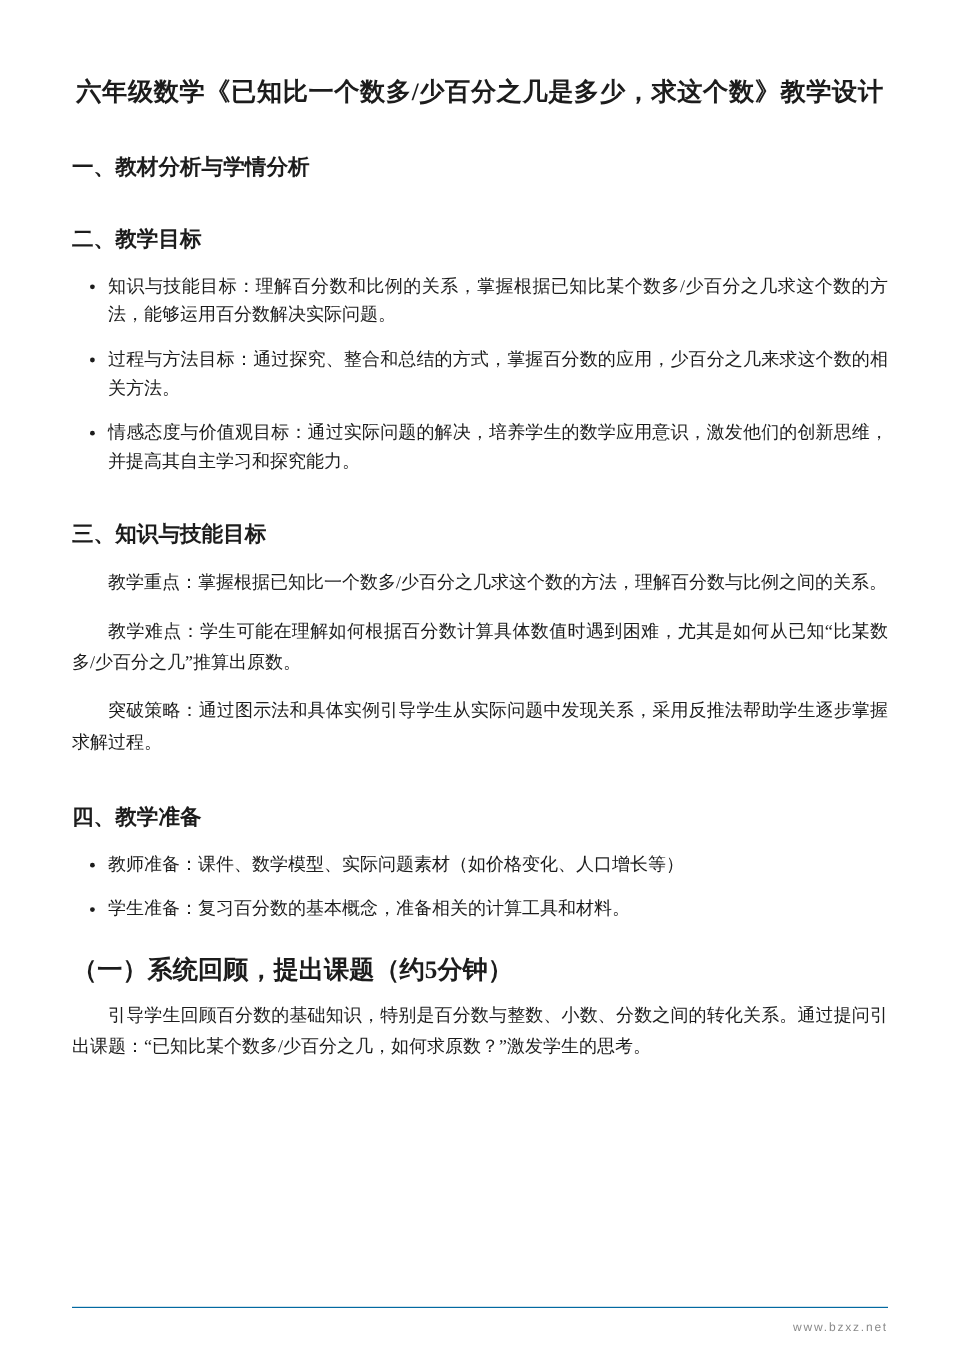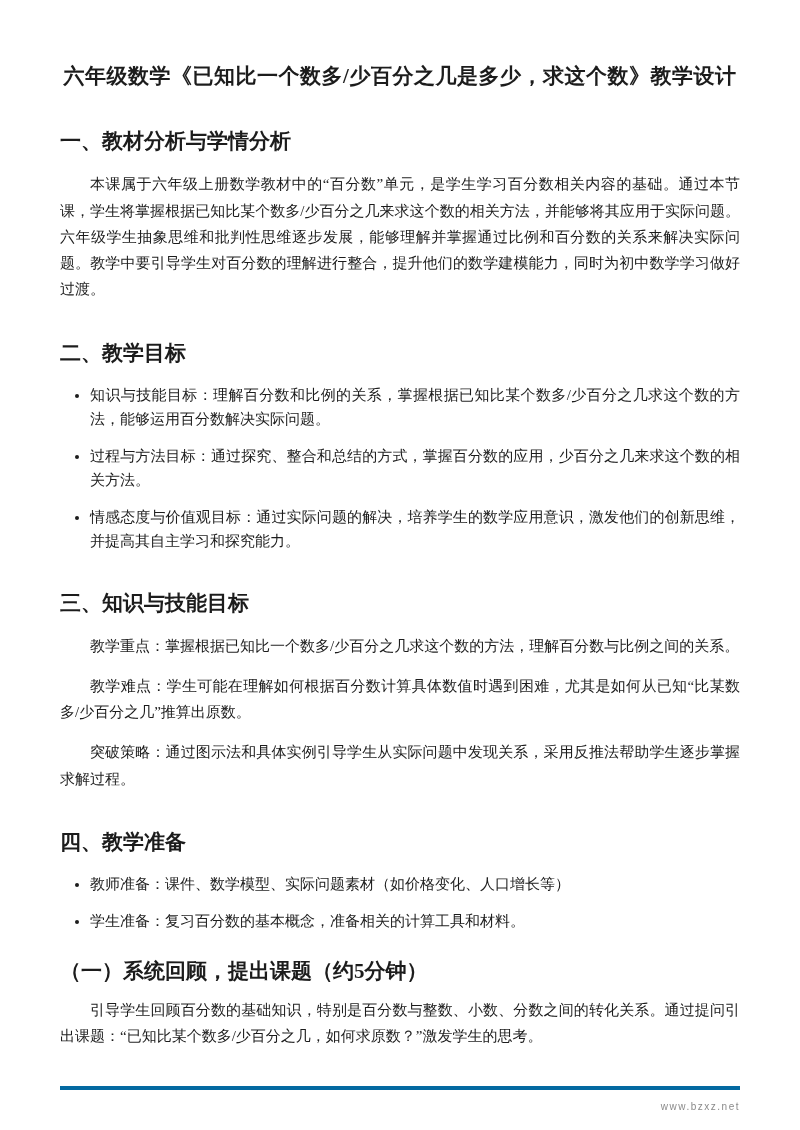--- a/index.html
+++ b/index.html
@@ -26,21 +26,21 @@
   }
   .doc-title {
     font-size: 21px;
     font-weight: bold;
     text-align: center;
     margin: 14px 0 30px 0;
     line-height: 1.4;
     letter-spacing: 0.5px;
   }
   .sec-heading {
-    font-size: 21px;
+    font-size: 18px;
     font-weight: bold;
     margin: 36px 0 16px 0;
   }
   .sub-heading {
     font-size: 21px;
     font-weight: bold;
     margin: 24px 0 12px 0;
   }
   p.body-par {
     font-size: 15px;
@@ -71,21 +71,21 @@
     z-index: 1;
     font-family: "Liberation Sans", "DejaVu Sans", sans-serif;
     letter-spacing: 1px;
     user-select: none;
   }
   .footer {
     position: absolute;
     left: 60px;
     right: 60px;
     bottom: 16px;
-    border-top: 4px solid #0369a1;
+    border-top: 1px solid #0369a1;
     padding-top: 6px;
     text-align: right;
     z-index: 2;
   }
   .footer-text {
     font-size: 10px;
     color: #8a8a8a;
     letter-spacing: 1.5px;
     font-family: "Liberation Sans", "DejaVu Sans", sans-serif;
   }
@@ -93,21 +93,20 @@
 </head>
 <body>
 
 <div class="page">
   <div class="content">
 
     <h1 class="doc-title">六年级数学《已知比一个数多/少百分之几是多少，求这个数》教学设计</h1>
 
     <section>
       <h2 class="sec-heading">一、教材分析与学情分析</h2>
-      <p class="body-par">本课属于六年级上册数学教材中的“百分数”单元，是学生学习百分数相关内容的基础。通过本节课，学生将掌握根据已知比某个数多/少百分之几来求这个数的相关方法，并能够将其应用于实际问题。六年级学生抽象思维和批判性思维逐步发展，能够理解并掌握通过比例和百分数的关系来解决实际问题。教学中要引导学生对百分数的理解进行整合，提升他们的数学建模能力，同时为初中数学学习做好过渡。</p>
     </section>
 
     <section>
       <h2 class="sec-heading">二、教学目标</h2>
       <ul class="bullets">
         <li>知识与技能目标：理解百分数和比例的关系，掌握根据已知比某个数多/少百分之几求这个数的方法，能够运用百分数解决实际问题。</li>
         <li>过程与方法目标：通过探究、整合和总结的方式，掌握百分数的应用，少百分之几来求这个数的相关方法。</li>
         <li>情感态度与价值观目标：通过实际问题的解决，培养学生的数学应用意识，激发他们的创新思维，并提高其自主学习和探究能力。</li>
       </ul>
     </section>

